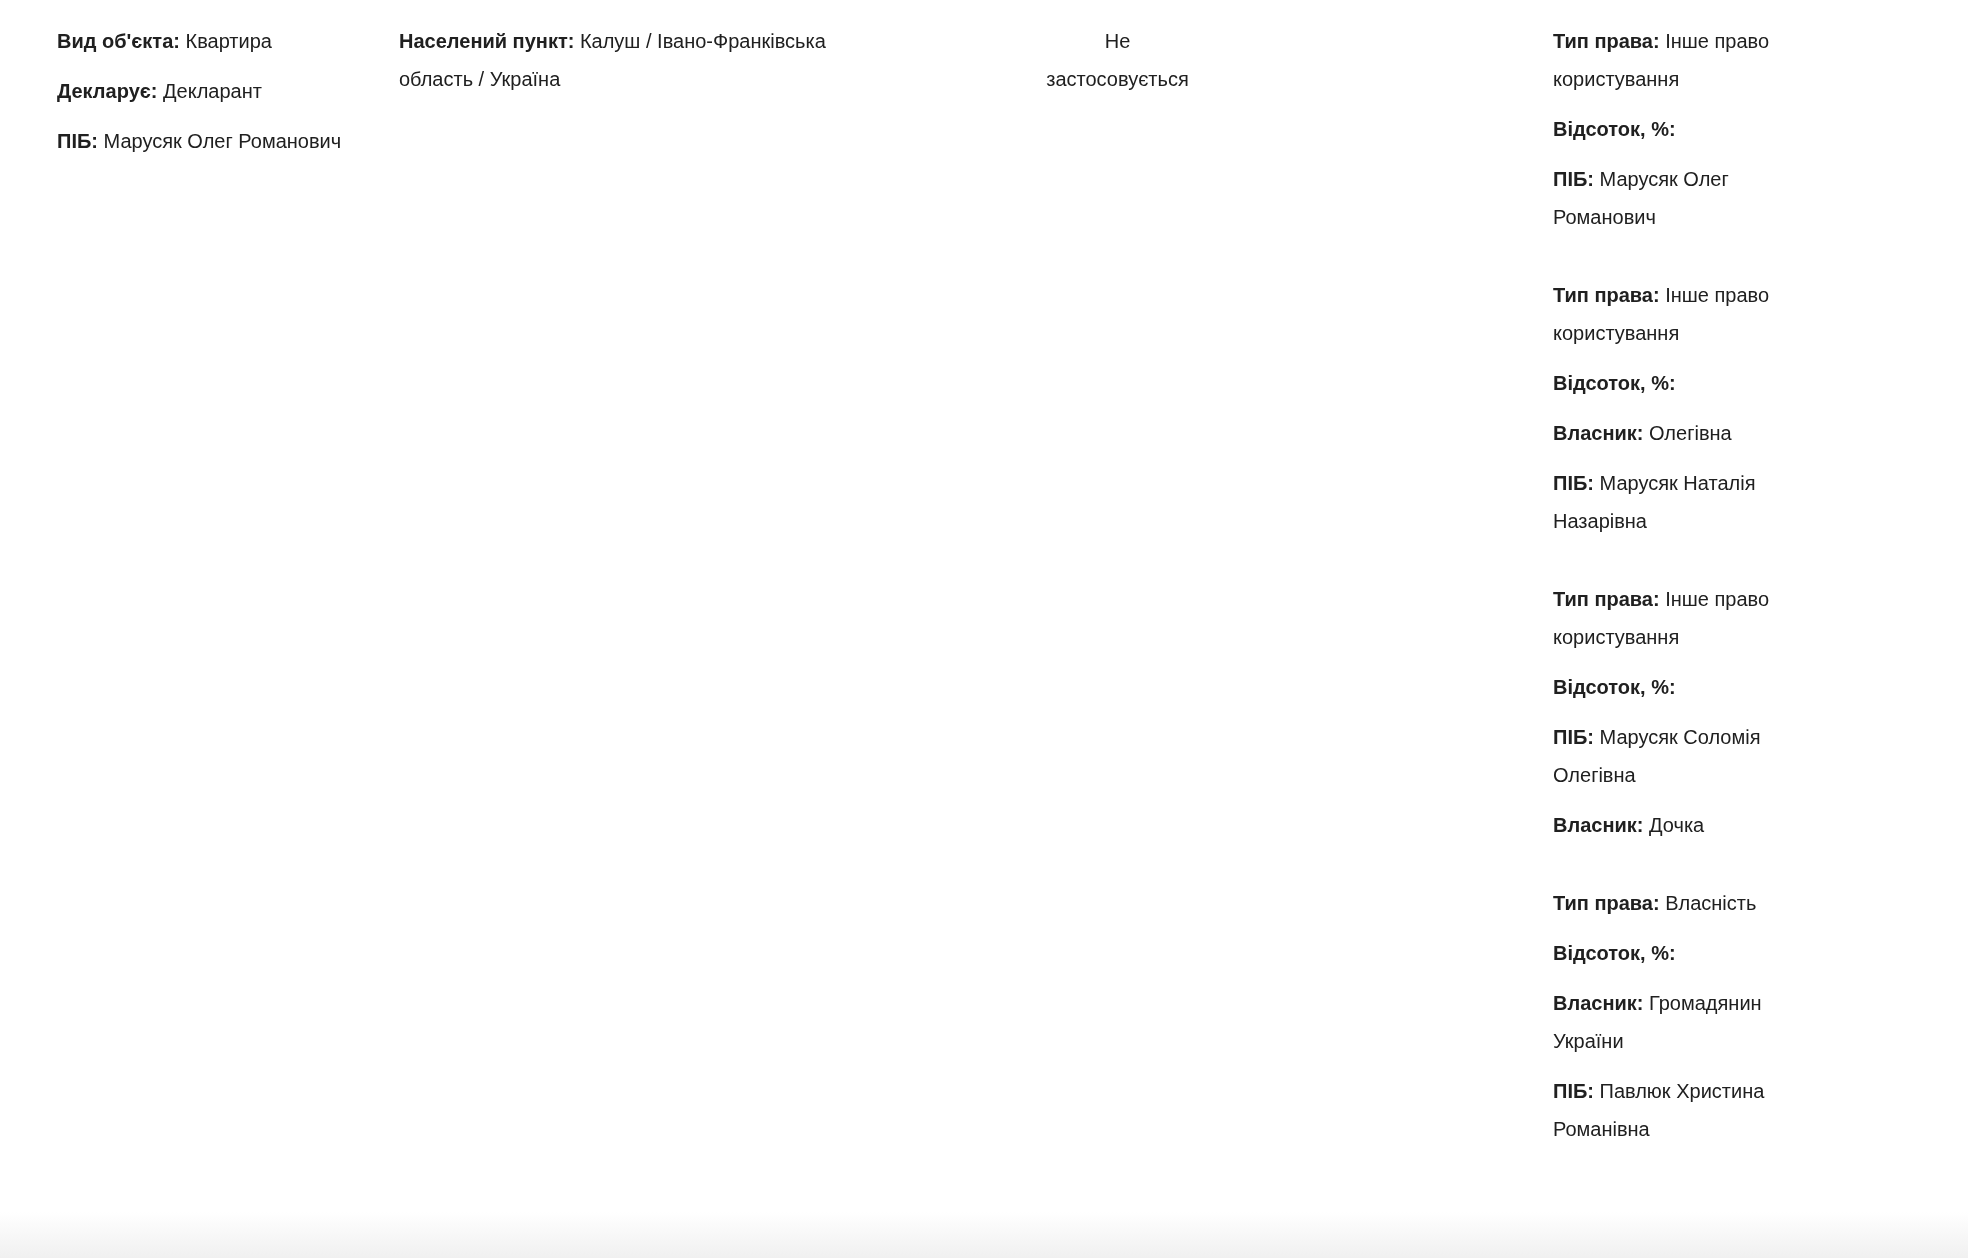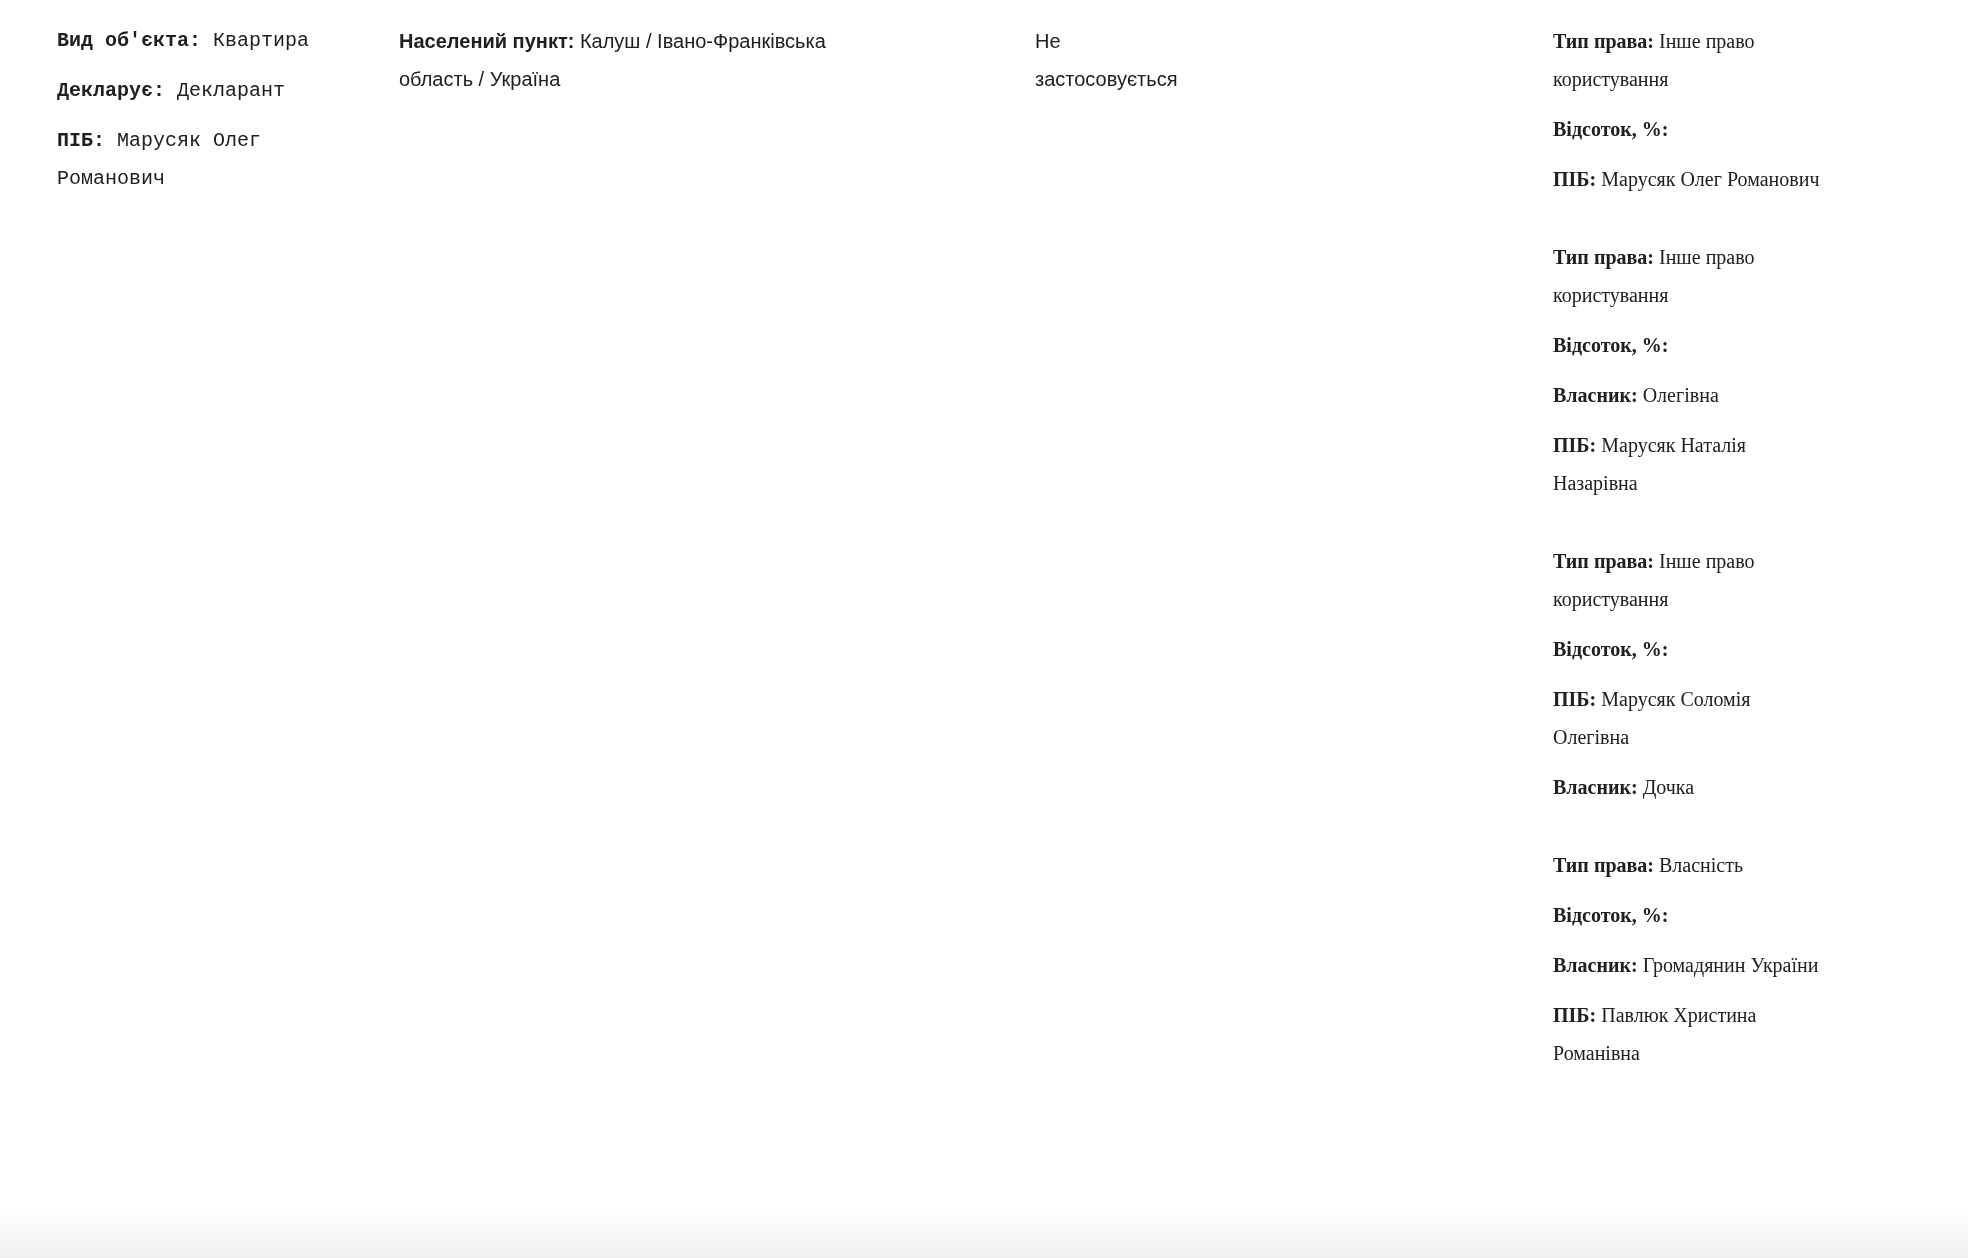--- a/index.html
+++ b/index.html
@@ -16,36 +16,36 @@
     position: relative;
     overflow: hidden;
   }
   .record-row {
     display: flex;
     align-items: flex-start;
     padding-top: 22px;
     width: 1968px;
   }
   .col { flex: none; }
-  .col-object   { width: 399px; padding-left: 57px; padding-right: 57px; font-family: Liberation Mono, monospace; }
+  .col-object   { width: 399px; padding-left: 57px; padding-right: 57px; }
   .col-location { width: 636px; padding-right: 140px; }
   .col-valuation{ width: 518px; }
-  .col-valuation .na-text { max-width: 165px; }
+  .col-valuation .na-text { max-width: 165px; text-align: center; }
   .col-rights   { width: 415px; padding-right: 145px; }
 
   p.field { margin: 0 0 12px 0; }
   .lbl { font-weight: 700; }
   .val { font-weight: 400; }
   sup.sq {
     font-size: 13px;
     font-weight: 700;
     vertical-align: super;
     line-height: 0;
   }
-  .rights-block { margin-bottom: 40px; font-family: Liberation Serif, serif; }
+  .rights-block { margin-bottom: 40px; }
   .rights-block:last-child { margin-bottom: 4px; }
 
   .footer-fade {
     position: absolute;
     left: 0;
     right: 0;
     bottom: 0;
     height: 46px;
     background: linear-gradient(to bottom, rgba(255,255,255,0), #f0f0f0);
     pointer-events: none;

